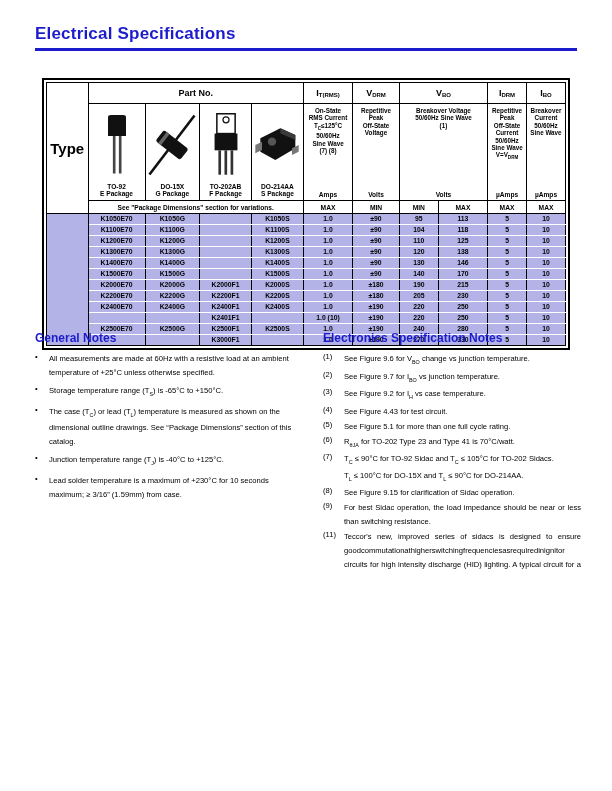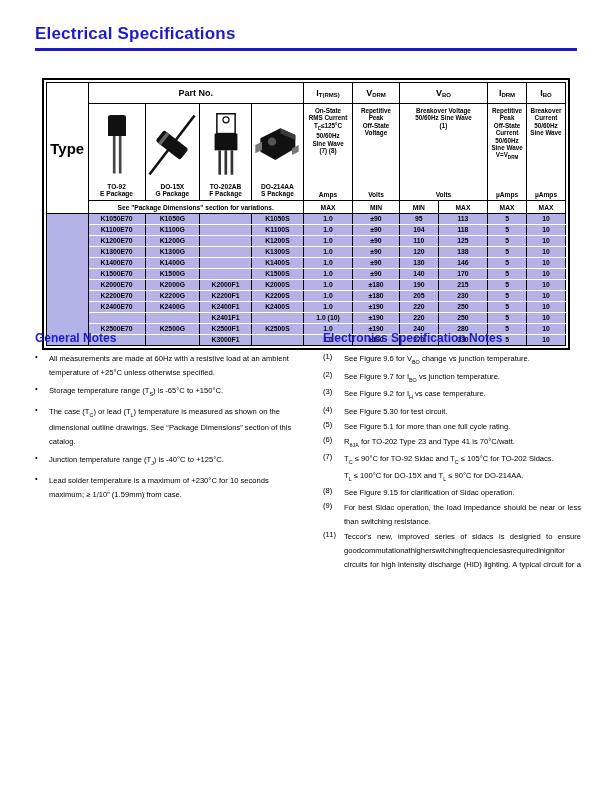--- a/index.html
+++ b/index.html
@@ -364,42 +364,42 @@
           <div class="note-row">
             <span class="note-bullet">•</span>
             <div class="note-text">The case (T<sub>C</sub>) or lead (T<sub>L</sub>) temperature is measured as shown on the dimensional outline drawings. See “Package Dimensions” section of this catalog.</div>
           </div>
           <div class="note-row">
             <span class="note-bullet">•</span>
             <div class="note-text">Junction temperature range (T<sub>J</sub>) is -40°C to +125°C.</div>
           </div>
           <div class="note-row">
             <span class="note-bullet">•</span>
-            <div class="note-text">Lead solder temperature is a maximum of +230°C for 10 seconds maximum; ≥ 1/10” (1.59mm) from case.</div>
+            <div class="note-text">Lead solder temperature is a maximum of +230°C for 10 seconds maximum; ≥ 3/16” (1.59mm) from case.</div>
           </div>
         </div>
     </div>
     <div class="notes-col-right">
       <div class="notes-heading">Electronics Specification Notes</div>
       <div>
           <div class="note-row">
             <span class="note-num">(1)</span>
             <div class="note-text">See Figure 9.6 for V<sub>BO</sub> change vs junction temperature.</div>
           </div>
           <div class="note-row">
             <span class="note-num">(2)</span>
             <div class="note-text">See Figure 9.7 for I<sub>BO</sub> vs junction temperature.</div>
           </div>
           <div class="note-row">
             <span class="note-num">(3)</span>
             <div class="note-text">See Figure 9.2 for I<sub>H</sub> vs case temperature.</div>
           </div>
           <div class="note-row">
             <span class="note-num">(4)</span>
-            <div class="note-text">See Figure 5.30 for test circuit.</div>
+            <div class="note-text">See Figure 4.43 for test circuit.</div>
           </div>
           <div class="note-row">
             <span class="note-num">(5)</span>
             <div class="note-text">See Figure 5.1 for more than one full cycle rating.</div>
           </div>
           <div class="note-row">
             <span class="note-num">(6)</span>
             <div class="note-text">R<sub>θJA</sub> for TO-202 Type 23 and Type 41 is 70°C/watt.</div>
           </div>
           <div class="note-row">

